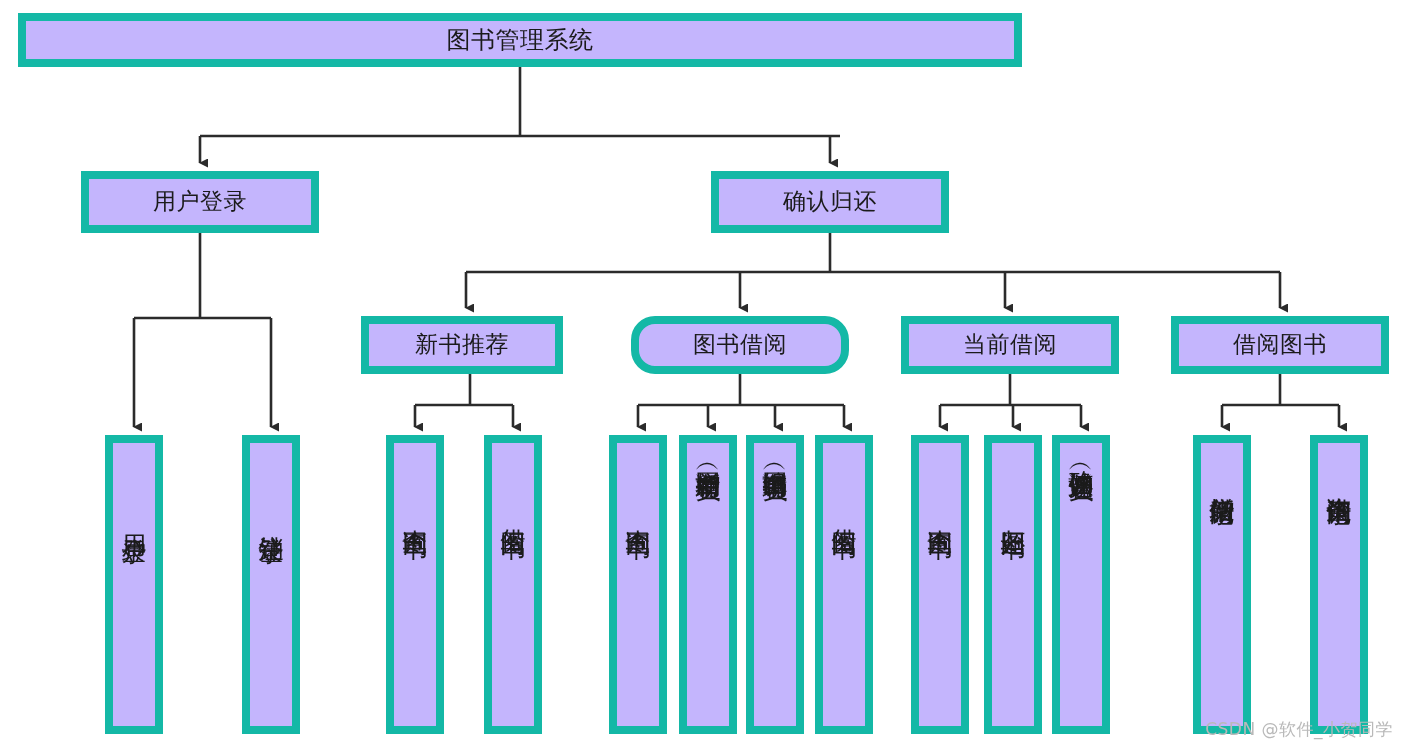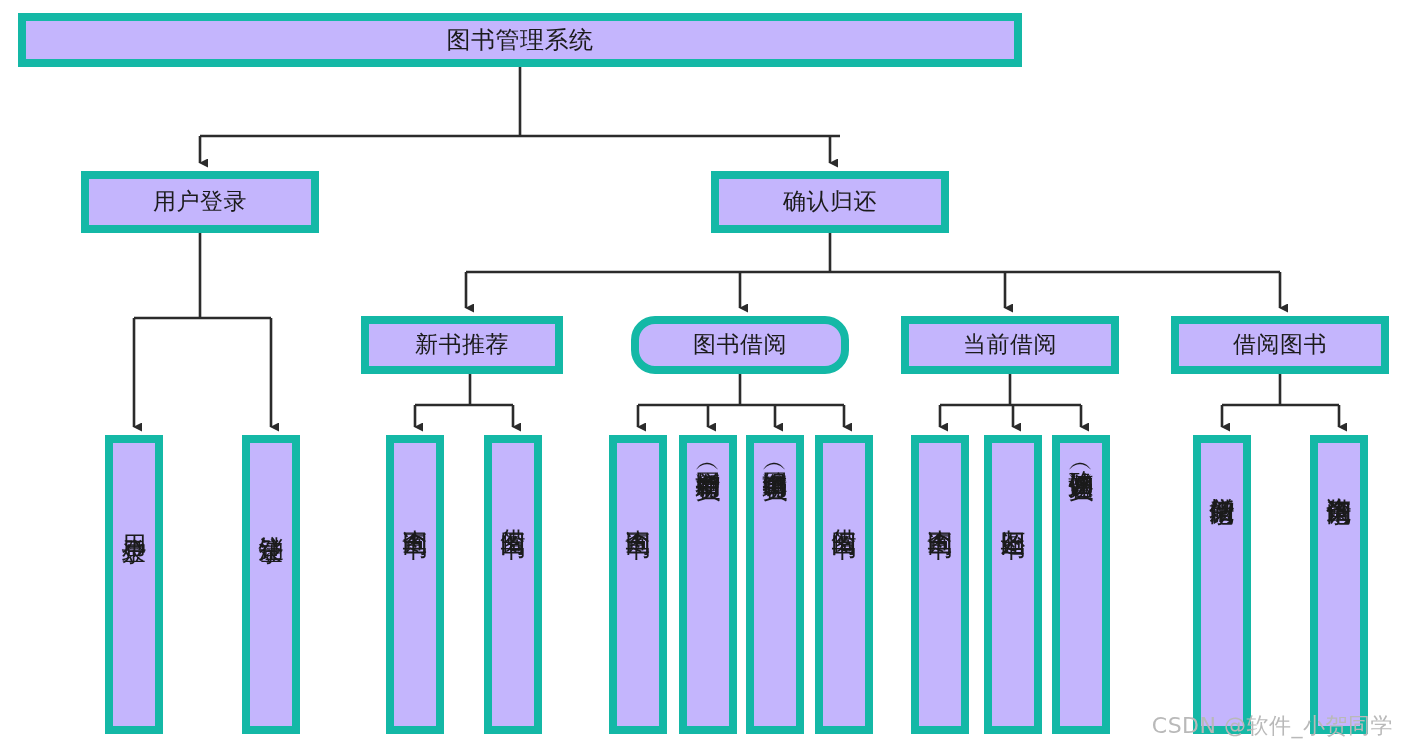--- a/index.html
+++ b/index.html
@@ -63,21 +63,21 @@
     letter-spacing: 2px;
     white-space: normal;
   }
   .node.vert.tall-text .label {
     letter-spacing: 1px;
   }
   .watermark {
     position: absolute;
     right: 12px;
     bottom: 6px;
-    font-size: 22px;
+    font-size: 17px;
     color: #b9b9b9;
     letter-spacing: 0.5px;
     user-select: none;
   }
 </style>
 </head>
 <body>
 
 <div id="diagram-root">
 

